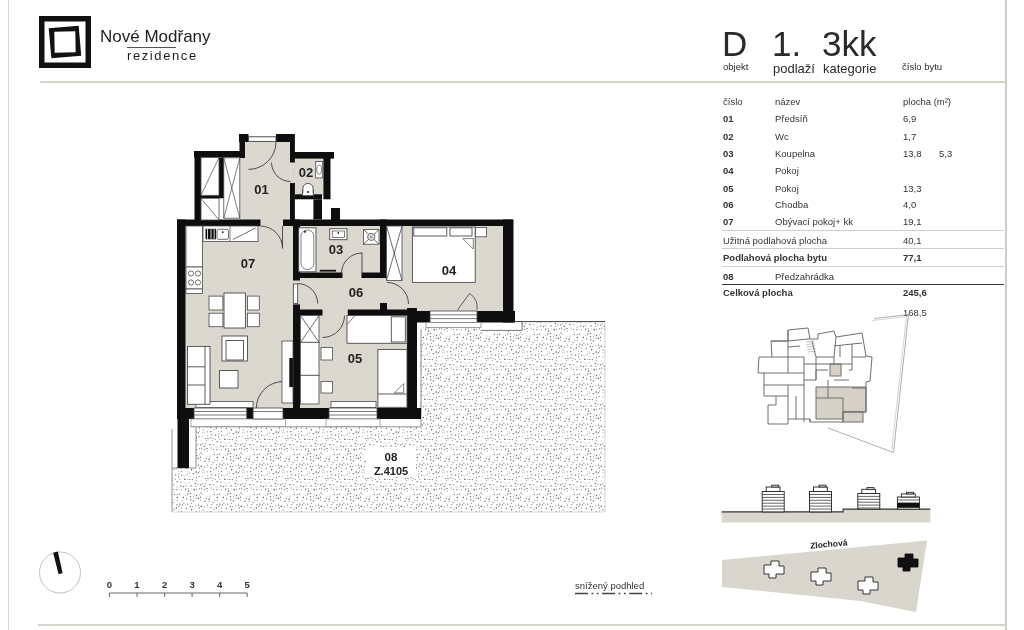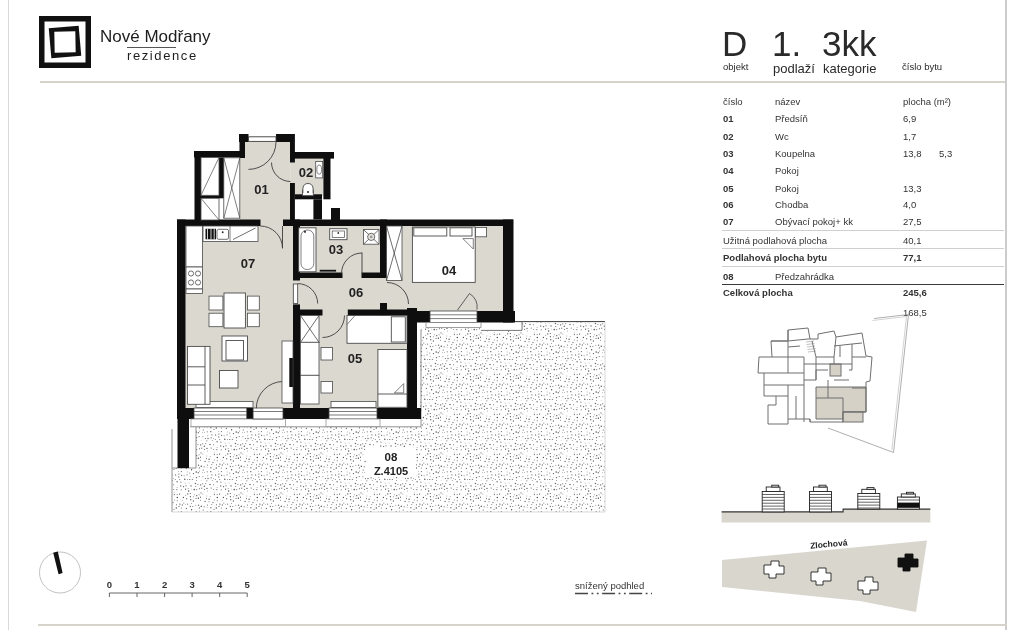--- a/index.html
+++ b/index.html
@@ -68,21 +68,21 @@
     <div class="abs" style="left:723px;top:182.5px;font-weight:700;">05</div>
     <div class="abs" style="left:775px;top:182.5px;">Pokoj</div>
     <div class="abs" style="left:903px;top:182.5px;">13,3</div>
 
     <div class="abs" style="left:723px;top:199px;font-weight:700;">06</div>
     <div class="abs" style="left:775px;top:199px;">Chodba</div>
     <div class="abs" style="left:903px;top:199px;">4,0</div>
 
     <div class="abs" style="left:723px;top:216px;font-weight:700;">07</div>
     <div class="abs" style="left:775px;top:216px;">Obývací pokoj+ kk</div>
-    <div class="abs" style="left:903px;top:216px;">27,5</div>
+    <div class="abs" style="left:903px;top:216px;">19,1</div>
 
     <div class="abs" style="left:722px;top:229.5px;width:282px;height:1px;background:#cfcfcf;"></div>
 
     <div class="abs" style="left:723px;top:234.5px;">Užitná podlahová plocha</div>
     <div class="abs" style="left:903px;top:234.5px;">40,1</div>
 
     <div class="abs" style="left:722px;top:248px;width:282px;height:1px;background:#cfcfcf;"></div>
 
     <div class="abs" style="left:723px;top:252px;font-weight:700;">Podlahová plocha bytu</div>
     <div class="abs" style="left:903px;top:252px;font-weight:700;">77,1</div>

